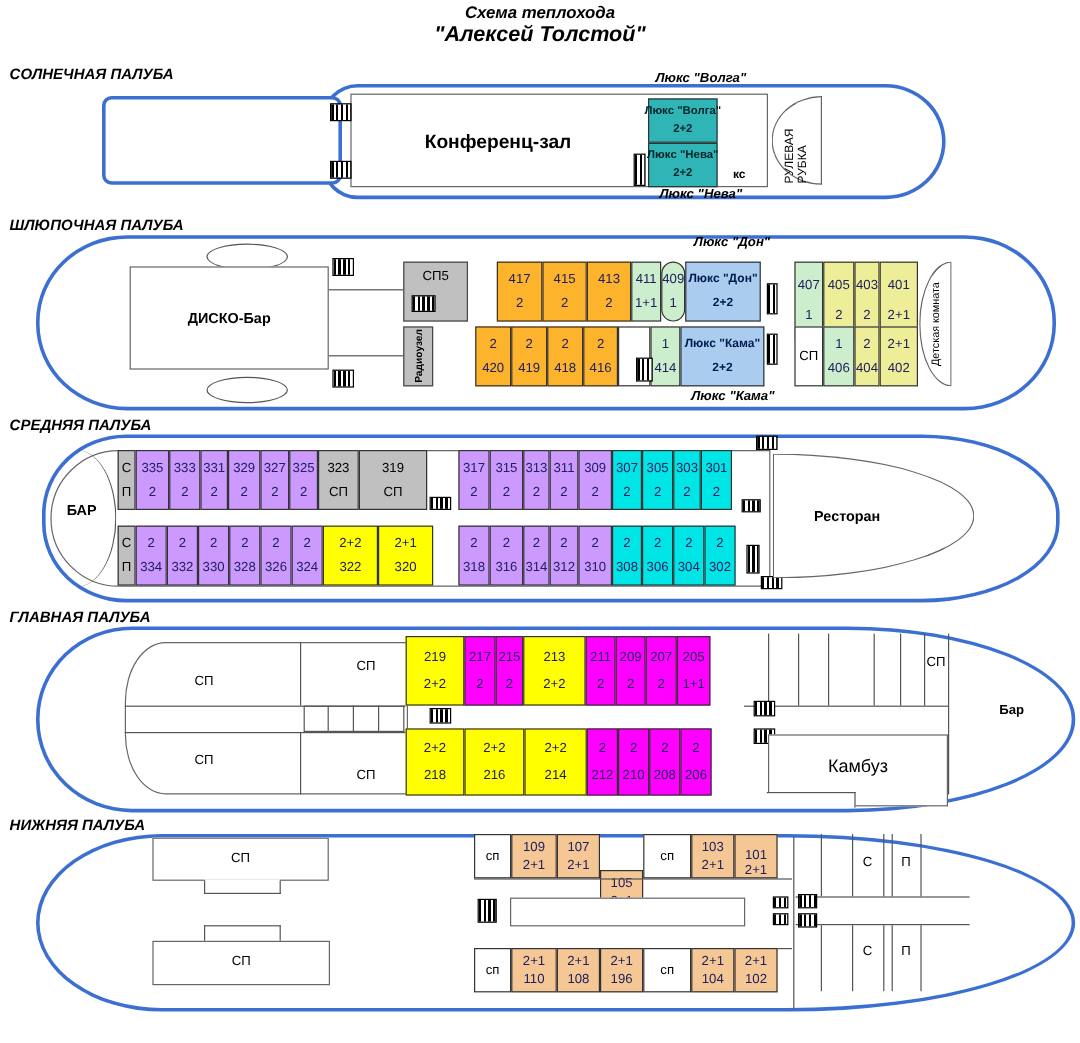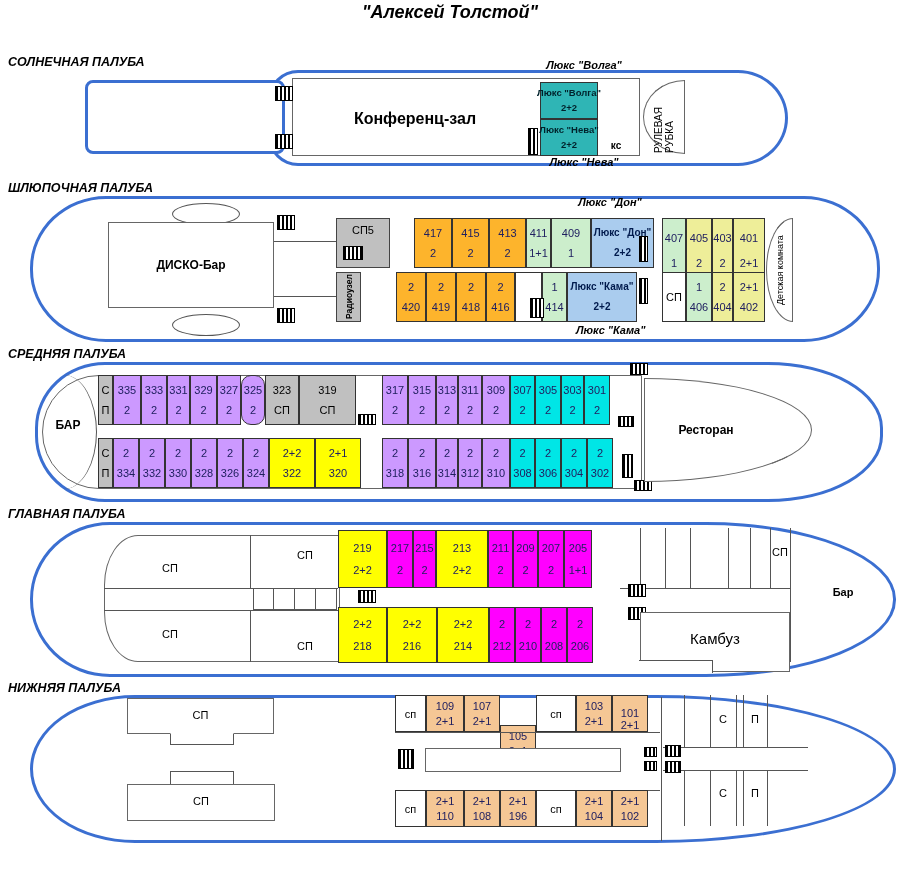--- a/index.html
+++ b/index.html
@@ -37,20 +37,21 @@
   .vline{position:absolute;border-left:1px solid #555;}
   .luxlabel{position:absolute;font-style:italic;font-weight:bold;font-size:11px;color:#000;text-align:center;white-space:nowrap;}
   .roomlbl{font-size:11px;color:#000;}
 </style>
 </head>
 <body>
 
 <div class="page">
 
   <div class="title">
+    <div class="t1">Схема теплохода</div>
     <div class="t2">"Алексей Толстой"</div>
   </div>
 
   <div class="dlabel" style="top:55px">СОЛНЕЧНАЯ ПАЛУБА</div>
   <div class="dlabel" style="top:181px">ШЛЮПОЧНАЯ ПАЛУБА</div>
   <div class="dlabel" style="top:347px">СРЕДНЯЯ ПАЛУБА</div>
   <div class="dlabel" style="top:507px">ГЛАВНАЯ ПАЛУБА</div>
   <div class="dlabel" style="top:681px">НИЖНЯЯ ПАЛУБА</div>
 
   <div class="deck" style="top:68px;height:112px">
@@ -101,21 +102,21 @@
           <div class="cl">2</div>
         </div>
         <div class="cabin t-orange" style="width: 37px;">
           <div class="cl">413</div>
           <div class="cl">2</div>
         </div>
         <div class="cabin t-green" style="width: 25px;">
           <div class="cl">411</div>
           <div class="cl">1+1</div>
         </div>
-        <div class="cabin t-green" style="width: 40px;">
+        <div class="cabin t-green" style="width: 20px; border-radius: 12px;">
           <div class="cl">409</div>
           <div class="cl">1</div>
         </div>
         <div class="cabin t-lux" style="width: 63px;">
           <div class="cl">Люкс "Дон"</div>
           <div class="cl">2+2</div>
         </div>
       </div>
     <div class="cabrow" style="left:396px;top:76px;height:50px">
         <div class="cabin t-orange" style="width: 30px;">
@@ -209,21 +210,21 @@
           <div class="cl">2</div>
         </div>
         <div class="cabin t-purple" style="width: 27px;">
           <div class="cl">329</div>
           <div class="cl">2</div>
         </div>
         <div class="cabin t-purple" style="width: 24px;">
           <div class="cl">327</div>
           <div class="cl">2</div>
         </div>
-        <div class="cabin t-purple" style="width: 24px; border-radius: 10px;">
+        <div class="cabin t-purple" style="width: 24px;">
           <div class="cl">325</div>
           <div class="cl">2</div>
         </div>
         <div class="cabin t-gray" style="width: 34px;">
           <div class="cl">323</div>
           <div class="cl">СП</div>
         </div>
         <div class="cabin t-gray" style="width: 57px;">
           <div class="cl">319</div>
           <div class="cl">СП</div>

